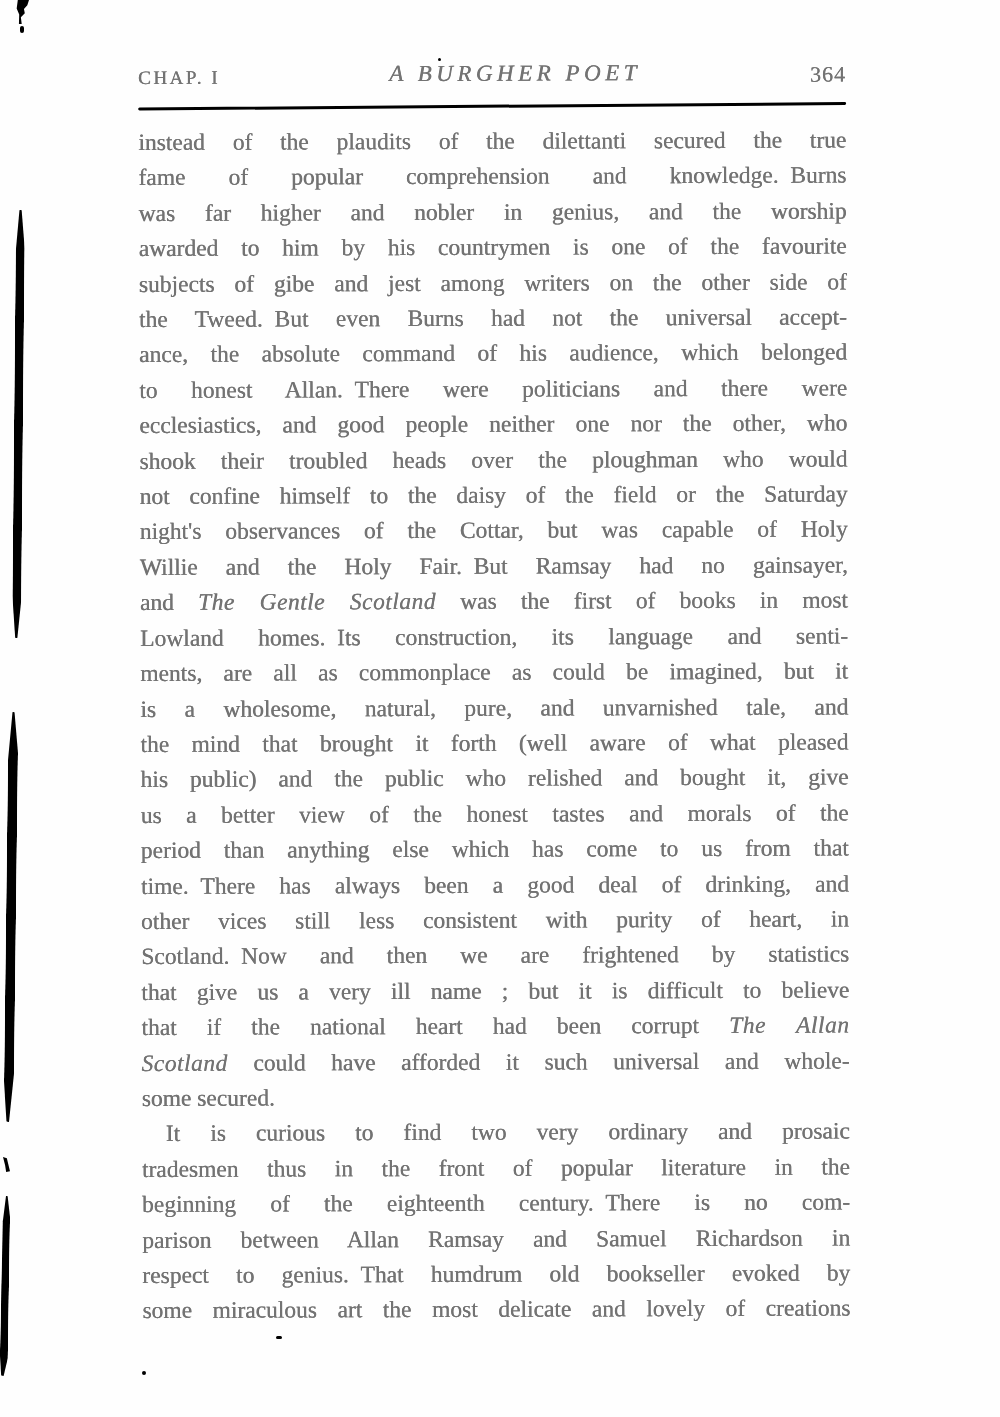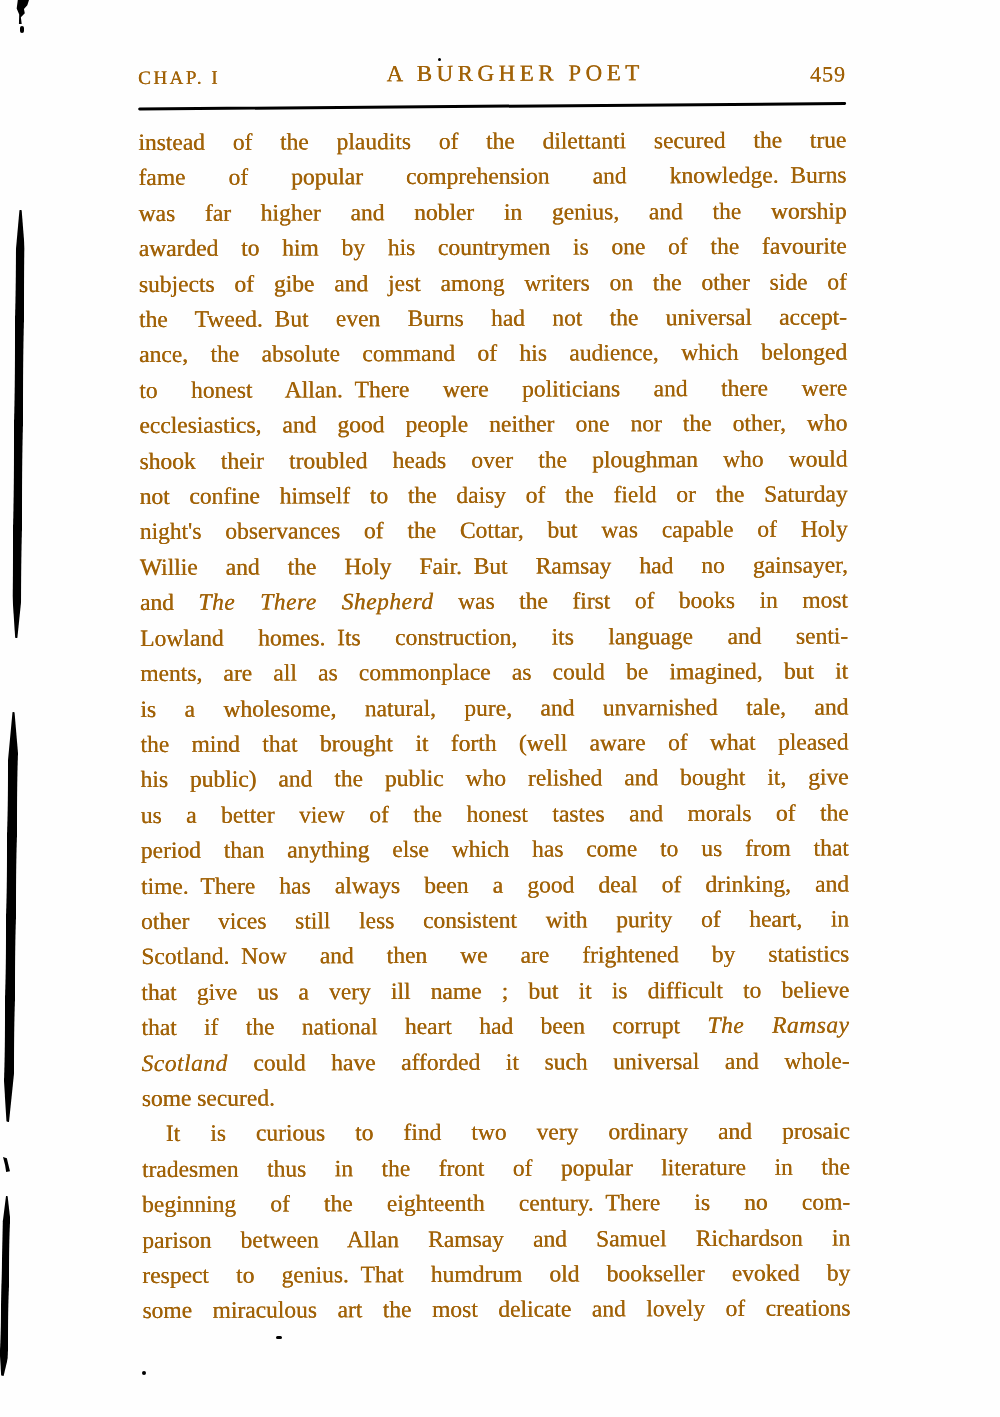--- a/index.html
+++ b/index.html
@@ -6,21 +6,21 @@
   body{
     width:1000px;height:1417px;
     background:#ffffff;
     font-family:"Liberation Serif", serif;
     overflow:hidden;
   }
   .page{
     position:relative;
     width:1000px;height:1417px;
     background:#fefefe;
-    color:#a16207;
+    color:#737373;
     overflow:hidden;
   }
   
   .artifact{position:absolute;background:#000;}
   .a-corner{
     left:15px;top:0;width:14px;height:24px;
     clip-path:polygon(20% 0,100% 0,88% 22%,64% 38%,70% 55%,42% 72%,48% 100%,28% 100%,30% 60%,12% 35%);
   }
   .a-corner-tail{left:20px;top:26px;width:4px;height:7px;border-radius:2px;}
   .a-line1{
@@ -54,21 +54,21 @@
   }
   .pg-header{
     display:flex;justify-content:space-between;align-items:baseline;
     height:30px;
   }
   .chapter{
     font-size:19px;letter-spacing:2.5px;
     text-shadow:0.4px 0 0 currentColor;
   }
   .running-title{
-    font-size:23px;letter-spacing:4.5px;
+    font-style:italic;font-size:23px;letter-spacing:4.5px;
     text-shadow:0.4px 0 0 currentColor;
     transform:translateY(-2px);
   }
   .pagenum{
     font-size:22px;letter-spacing:1px;
     text-shadow:0.3px 0 0 currentColor;
   }
   .rule{
     height:3px;background:#000;margin-top:12px;
     border-radius:2px;
@@ -102,52 +102,52 @@
   <div class="artifact a-line3"></div>
   <div class="artifact a-dot-title"></div>
   <div class="artifact a-dot1"></div>
   <div class="artifact a-dot2"></div>
 
   <div class="content">
 
     <div class="pg-header">
       <span class="chapter">CHAP. I</span>
       <span class="running-title">A BURGHER POET</span>
-      <span class="pagenum">459</span>
+      <span class="pagenum">364</span>
     </div>
 
     <div class="rule"></div>
 
     <div class="textblock">
         <div class="line"><span>instead of the plaudits of the dilettanti secured the true</span></div>
         <div class="line"><span>fame of popular comprehension and knowledge. Burns</span></div>
         <div class="line"><span>was far higher and nobler in genius, and the worship</span></div>
         <div class="line"><span>awarded to him by his countrymen is one of the favourite</span></div>
         <div class="line"><span>subjects of gibe and jest among writers on the other side of</span></div>
         <div class="line"><span>the Tweed. But even Burns had not the universal accept-</span></div>
         <div class="line"><span>ance, the absolute command of his audience, which belonged</span></div>
         <div class="line"><span>to honest Allan. There were politicians and there were</span></div>
         <div class="line"><span>ecclesiastics, and good people neither one nor the other, who</span></div>
         <div class="line"><span>shook their troubled heads over the ploughman who would</span></div>
         <div class="line"><span>not confine himself to the daisy of the field or the Saturday</span></div>
         <div class="line"><span>night's observances of the Cottar, but was capable of Holy</span></div>
         <div class="line"><span>Willie and the Holy Fair. But Ramsay had no gainsayer,</span></div>
-        <div class="line"><span>and </span><i>The There Shepherd</i><span> was the first of books in most</span></div>
+        <div class="line"><span>and </span><i>The Gentle Scotland</i><span> was the first of books in most</span></div>
         <div class="line"><span>Lowland homes. Its construction, its language and senti-</span></div>
         <div class="line"><span>ments, are all as commonplace as could be imagined, but it</span></div>
         <div class="line"><span>is a wholesome, natural, pure, and unvarnished tale, and</span></div>
         <div class="line"><span>the mind that brought it forth (well aware of what pleased</span></div>
         <div class="line"><span>his public) and the public who relished and bought it, give</span></div>
         <div class="line"><span>us a better view of the honest tastes and morals of the</span></div>
         <div class="line"><span>period than anything else which has come to us from that</span></div>
         <div class="line"><span>time. There has always been a good deal of drinking, and</span></div>
         <div class="line"><span>other vices still less consistent with purity of heart, in</span></div>
         <div class="line"><span>Scotland. Now and then we are frightened by statistics</span></div>
         <div class="line"><span>that give us a very ill name ; but it is difficult to believe</span></div>
-        <div class="line"><span>that if the national heart had been corrupt </span><i>The Ramsay</i></div>
+        <div class="line"><span>that if the national heart had been corrupt </span><i>The Allan</i></div>
         <div class="line"><i>Scotland</i><span> could have afforded it such universal and whole-</span></div>
         <div class="line par-last"><span>some secured.</span></div>
         <div class="line indent"><span>It is curious to find two very ordinary and prosaic</span></div>
         <div class="line"><span>tradesmen thus in the front of popular literature in the</span></div>
         <div class="line"><span>beginning of the eighteenth century. There is no com-</span></div>
         <div class="line"><span>parison between Allan Ramsay and Samuel Richardson in</span></div>
         <div class="line"><span>respect to genius. That humdrum old bookseller evoked by</span></div>
         <div class="line"><span>some miraculous art the most delicate and lovely of creations</span></div>
       </div>
 

